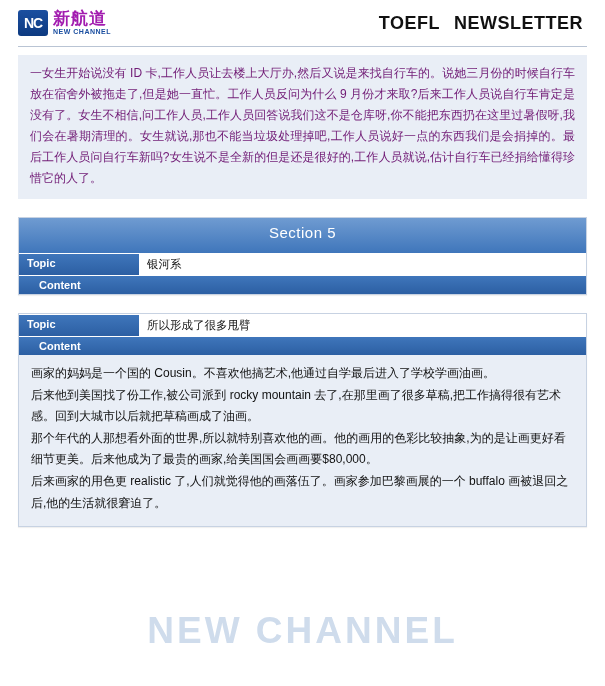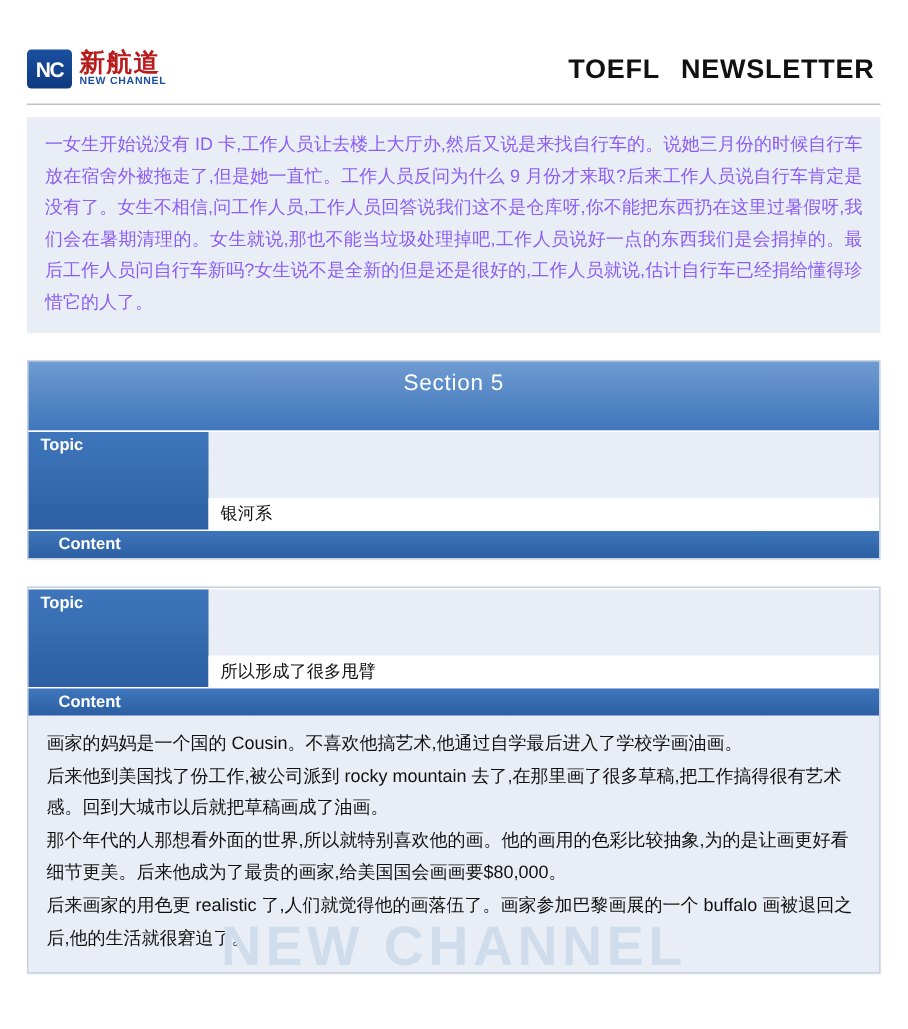--- a/index.html
+++ b/index.html
@@ -22,21 +22,21 @@
     box-sizing: border-box;
     padding: 0 18px;
   }
 
   
   .header {
     height: 46px;
     display: flex;
     align-items: center;
     justify-content: space-between;
-    padding-top: 23px;
+    padding-top: 0;
   }
   .logo {
     display: flex;
     align-items: center;
   }
   .logo-badge {
     width: 30px;
     height: 26px;
     background: linear-gradient(#1b4fa0, #0d3a80);
     border-radius: 3px;
@@ -48,21 +48,21 @@
     justify-content: center;
     letter-spacing: -1px;
   }
   .logo-text {
     margin-left: 5px;
     line-height: 1.05;
   }
   .logo-cn {
     font-size: 17px;
     font-weight: bold;
-    color: #b91c1c;
+    color: #a21caf;
     letter-spacing: 1px;
   }
   .logo-en {
     font-size: 7px;
     color: #1b4fa0;
     letter-spacing: 0.5px;
     font-weight: bold;
   }
   .header-right {
     font-size: 18px;
@@ -78,40 +78,40 @@
     border-top: 1px solid #b9c4d4;
     margin: 0 0 8px 0;
   }
 
   
   .text-block {
     background: #e9eef6;
     padding: 8px 12px 10px 12px;
     font-size: 12px;
     line-height: 1.75;
-    color: #8b5cf6;
+    color: #701a75;
     text-align: justify;
   }
   .text-block p {
     margin: 0;
   }
 
   
   .section {
     margin-top: 18px;
     background: #e9eef6;
     border: 1px solid #c7d2e2;
     box-shadow: 0 1px 1px rgba(0,0,0,0.06);
   }
   .section-title {
     background: linear-gradient(#6f9bd1, #3f76bb);
     color: #ffffff;
     text-align: center;
     font-size: 15px;
-    padding: 6px 0 23px 0;
+    padding: 6px 0 12px 0;
     letter-spacing: 0.5px;
   }
   .row {
     display: flex;
     align-items: stretch;
     border-top: 1px solid #ffffff;
     justify-content: flex-end;
   }
   .row-label {
     width: 120px;
@@ -123,21 +123,20 @@
     padding: 3px 8px;
     box-sizing: border-box;
   }
   .row-value {
     flex: 1;
     background: #ffffff;
     font-size: 11.5px;
     padding: 3px 8px;
     box-sizing: border-box;
     color: #111111;
-    margin-top: 44px;
   }
   .row-full {
     background: linear-gradient(#3f76bb, #2c5fa3);
     color: #ffffff;
     font-size: 11px;
     font-weight: bold;
     padding: 3px 20px;
   }
   .content-body {
     padding: 8px 12px 12px 12px;

